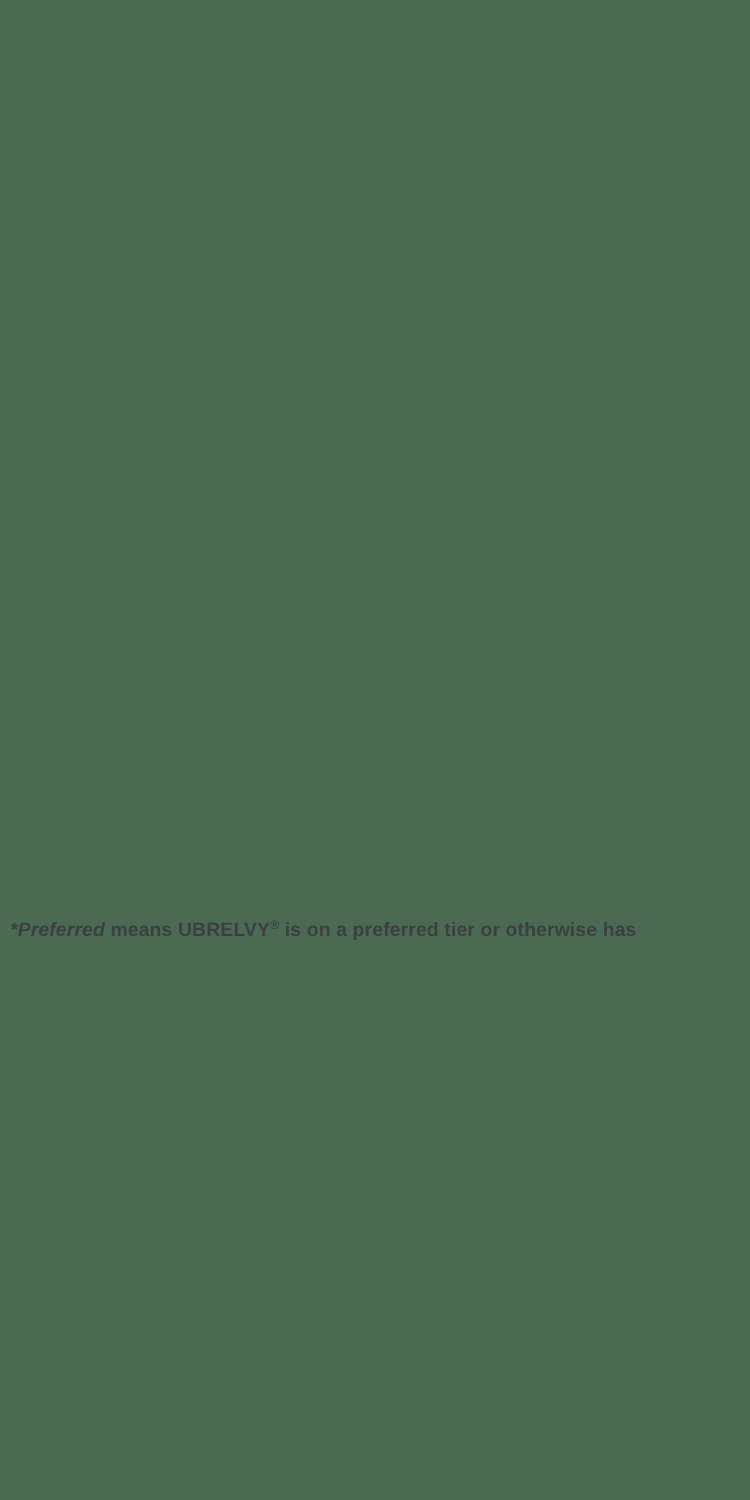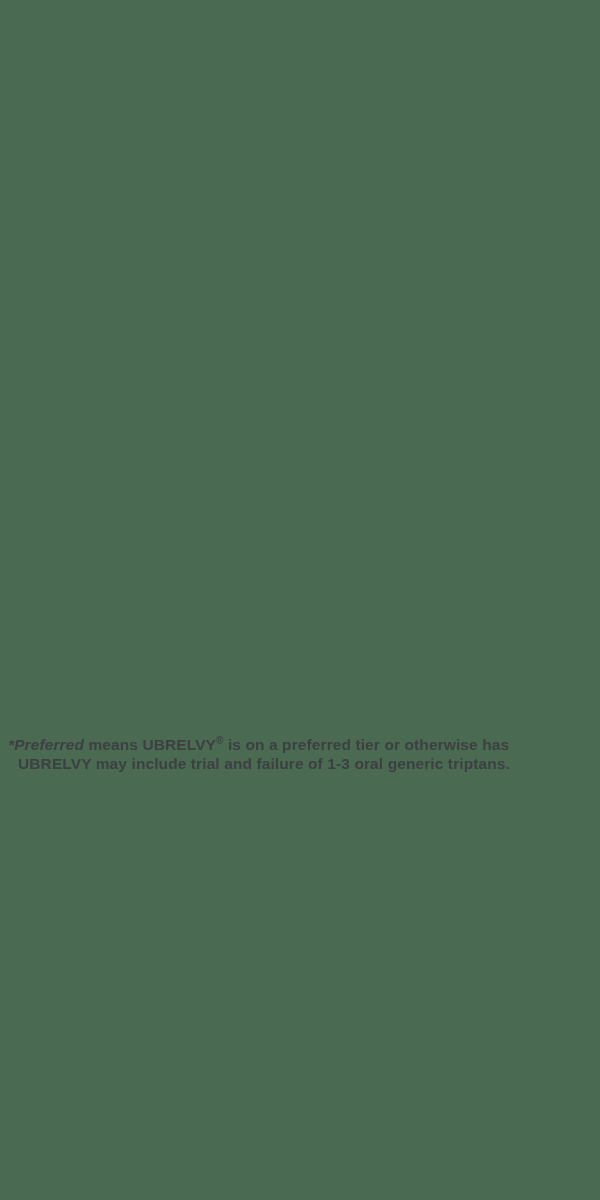--- a/index.html
+++ b/index.html
@@ -48,16 +48,15 @@
     line-height: 0;
   }
 </style>
 </head>
 <body style="background: rgb(74, 107, 82);">
 
 <div class="page">
 
   <div class="footnote">
     <span class="line"><span class="ital"><span>*</span><span>Preferred</span></span><span> means UBRELVY</span><sup>®</sup><span> is on a preferred tier or otherwise has</span></span>
-    <span class="line indent">UBRELVY may include trial and failure of 1-3 oral generic triptans.</span>
   </div>
 
 </div>
 
 </body></html>

